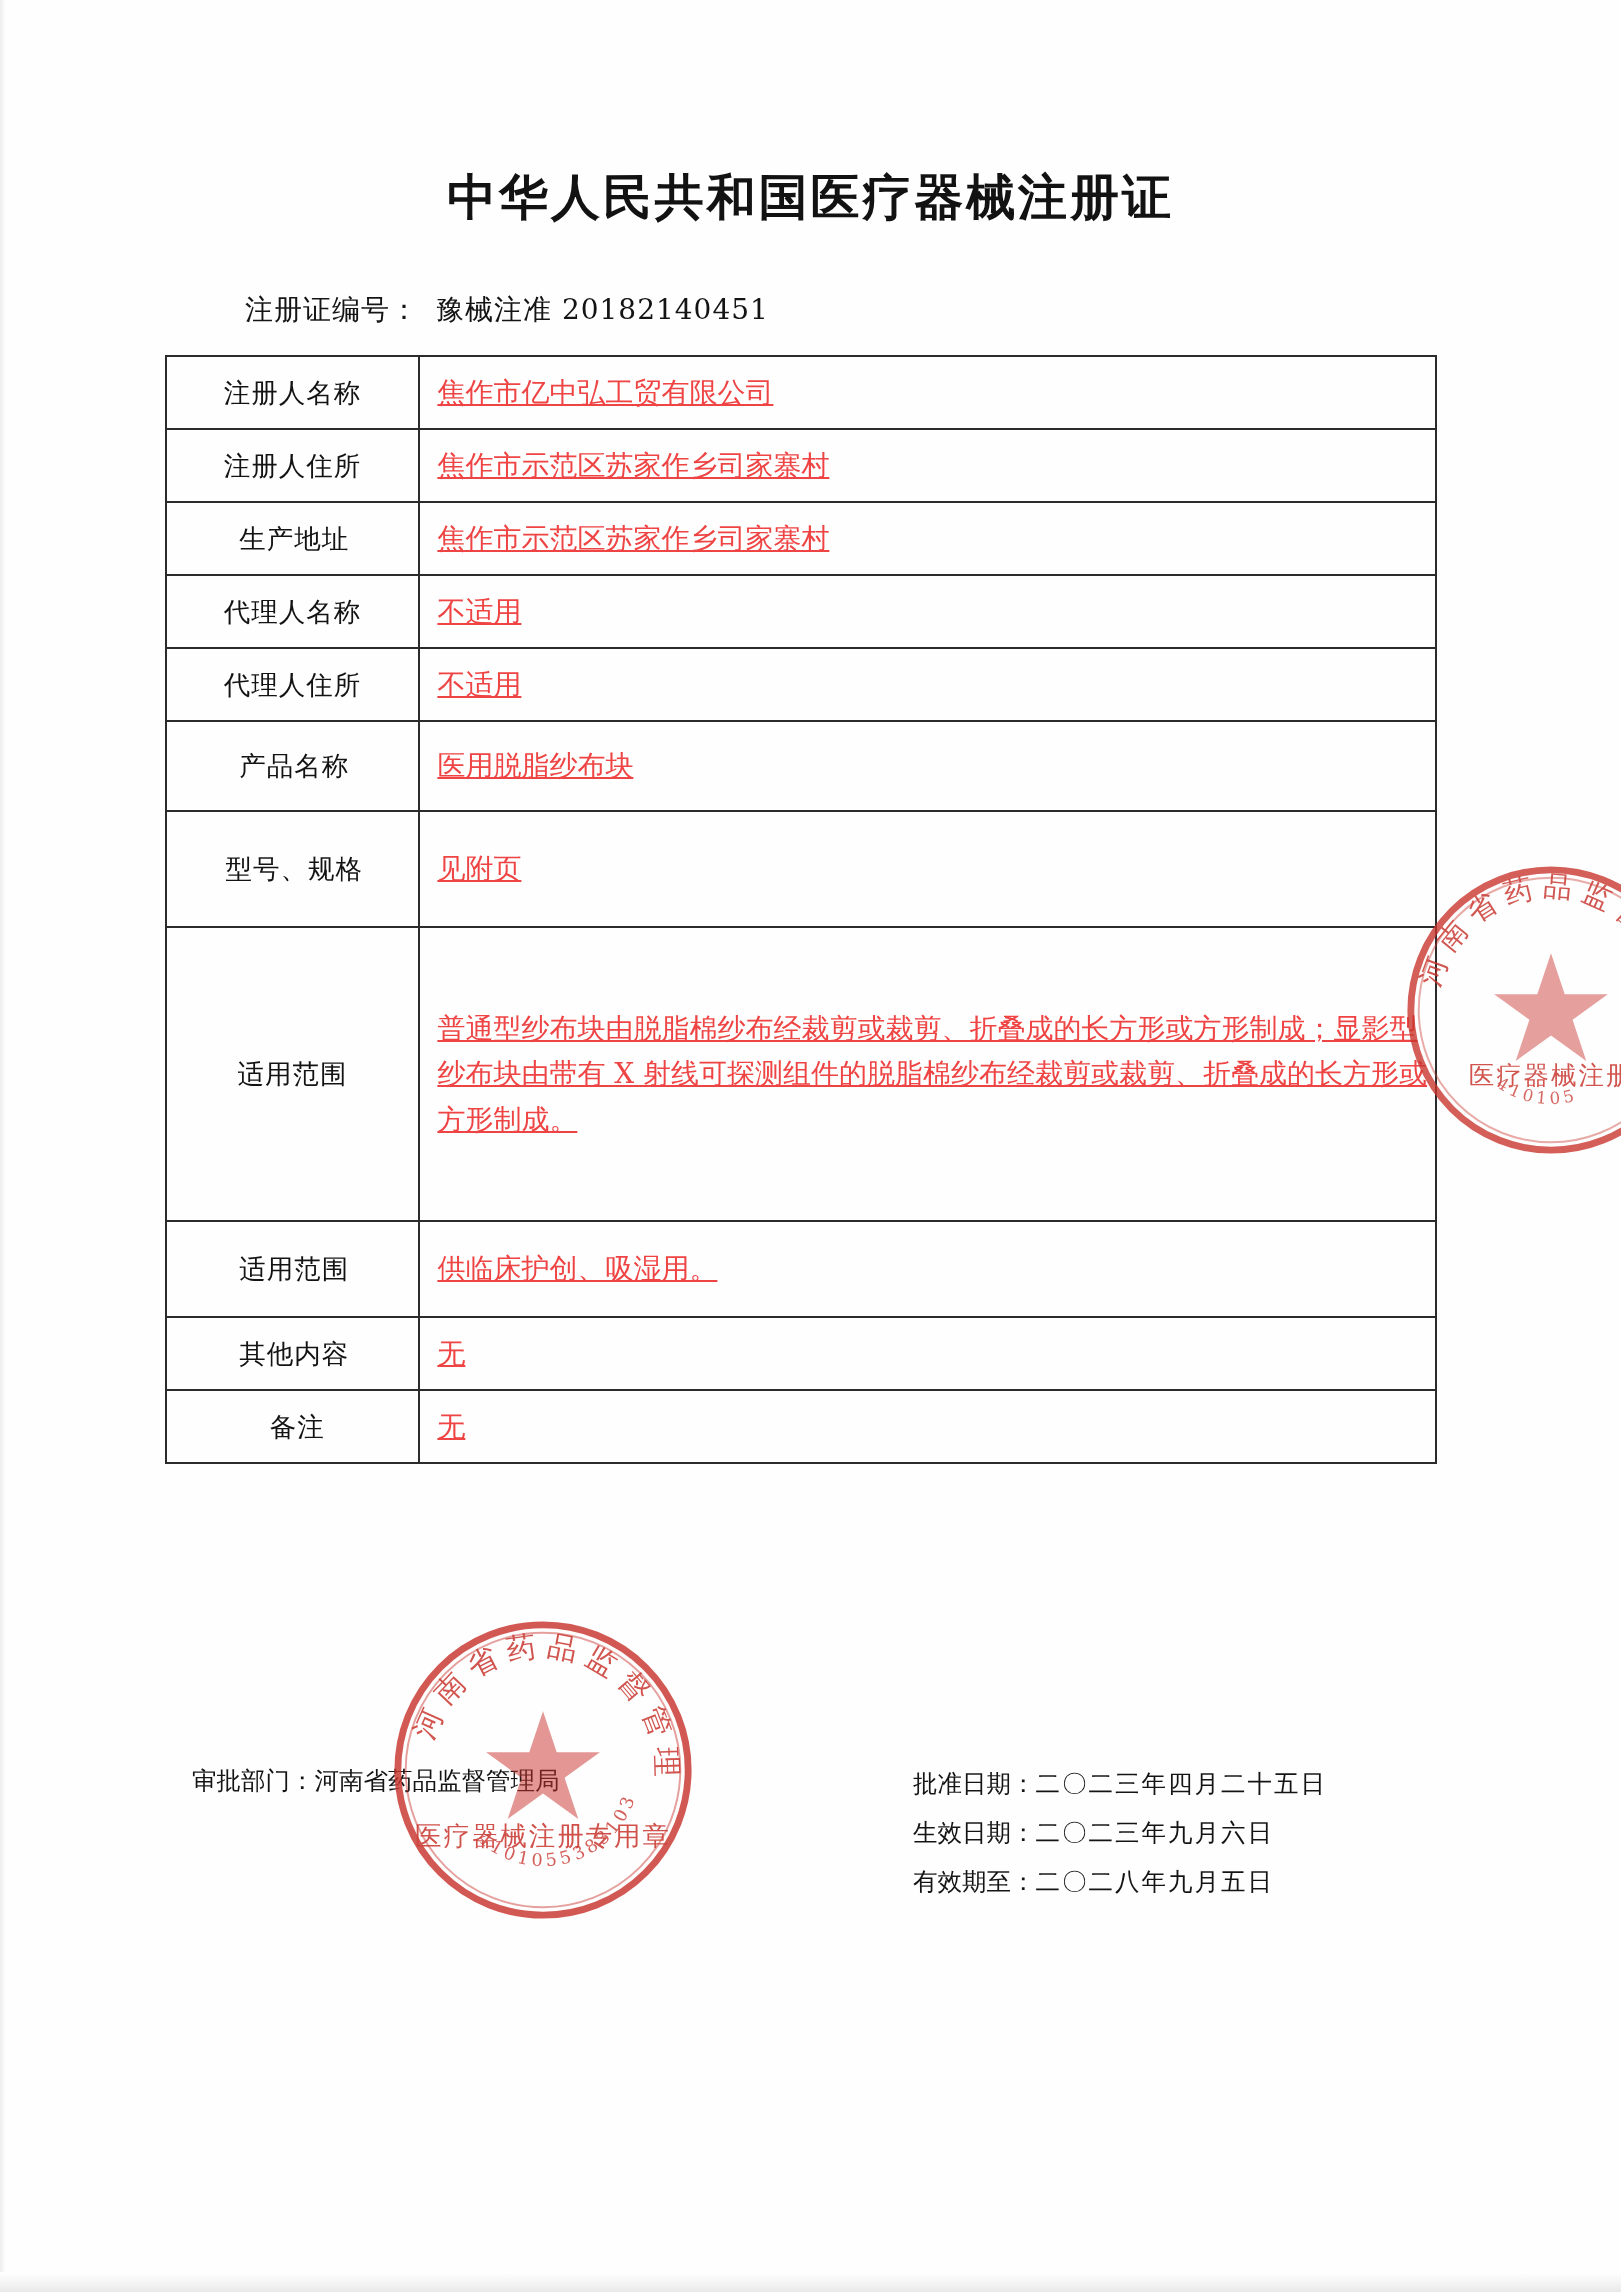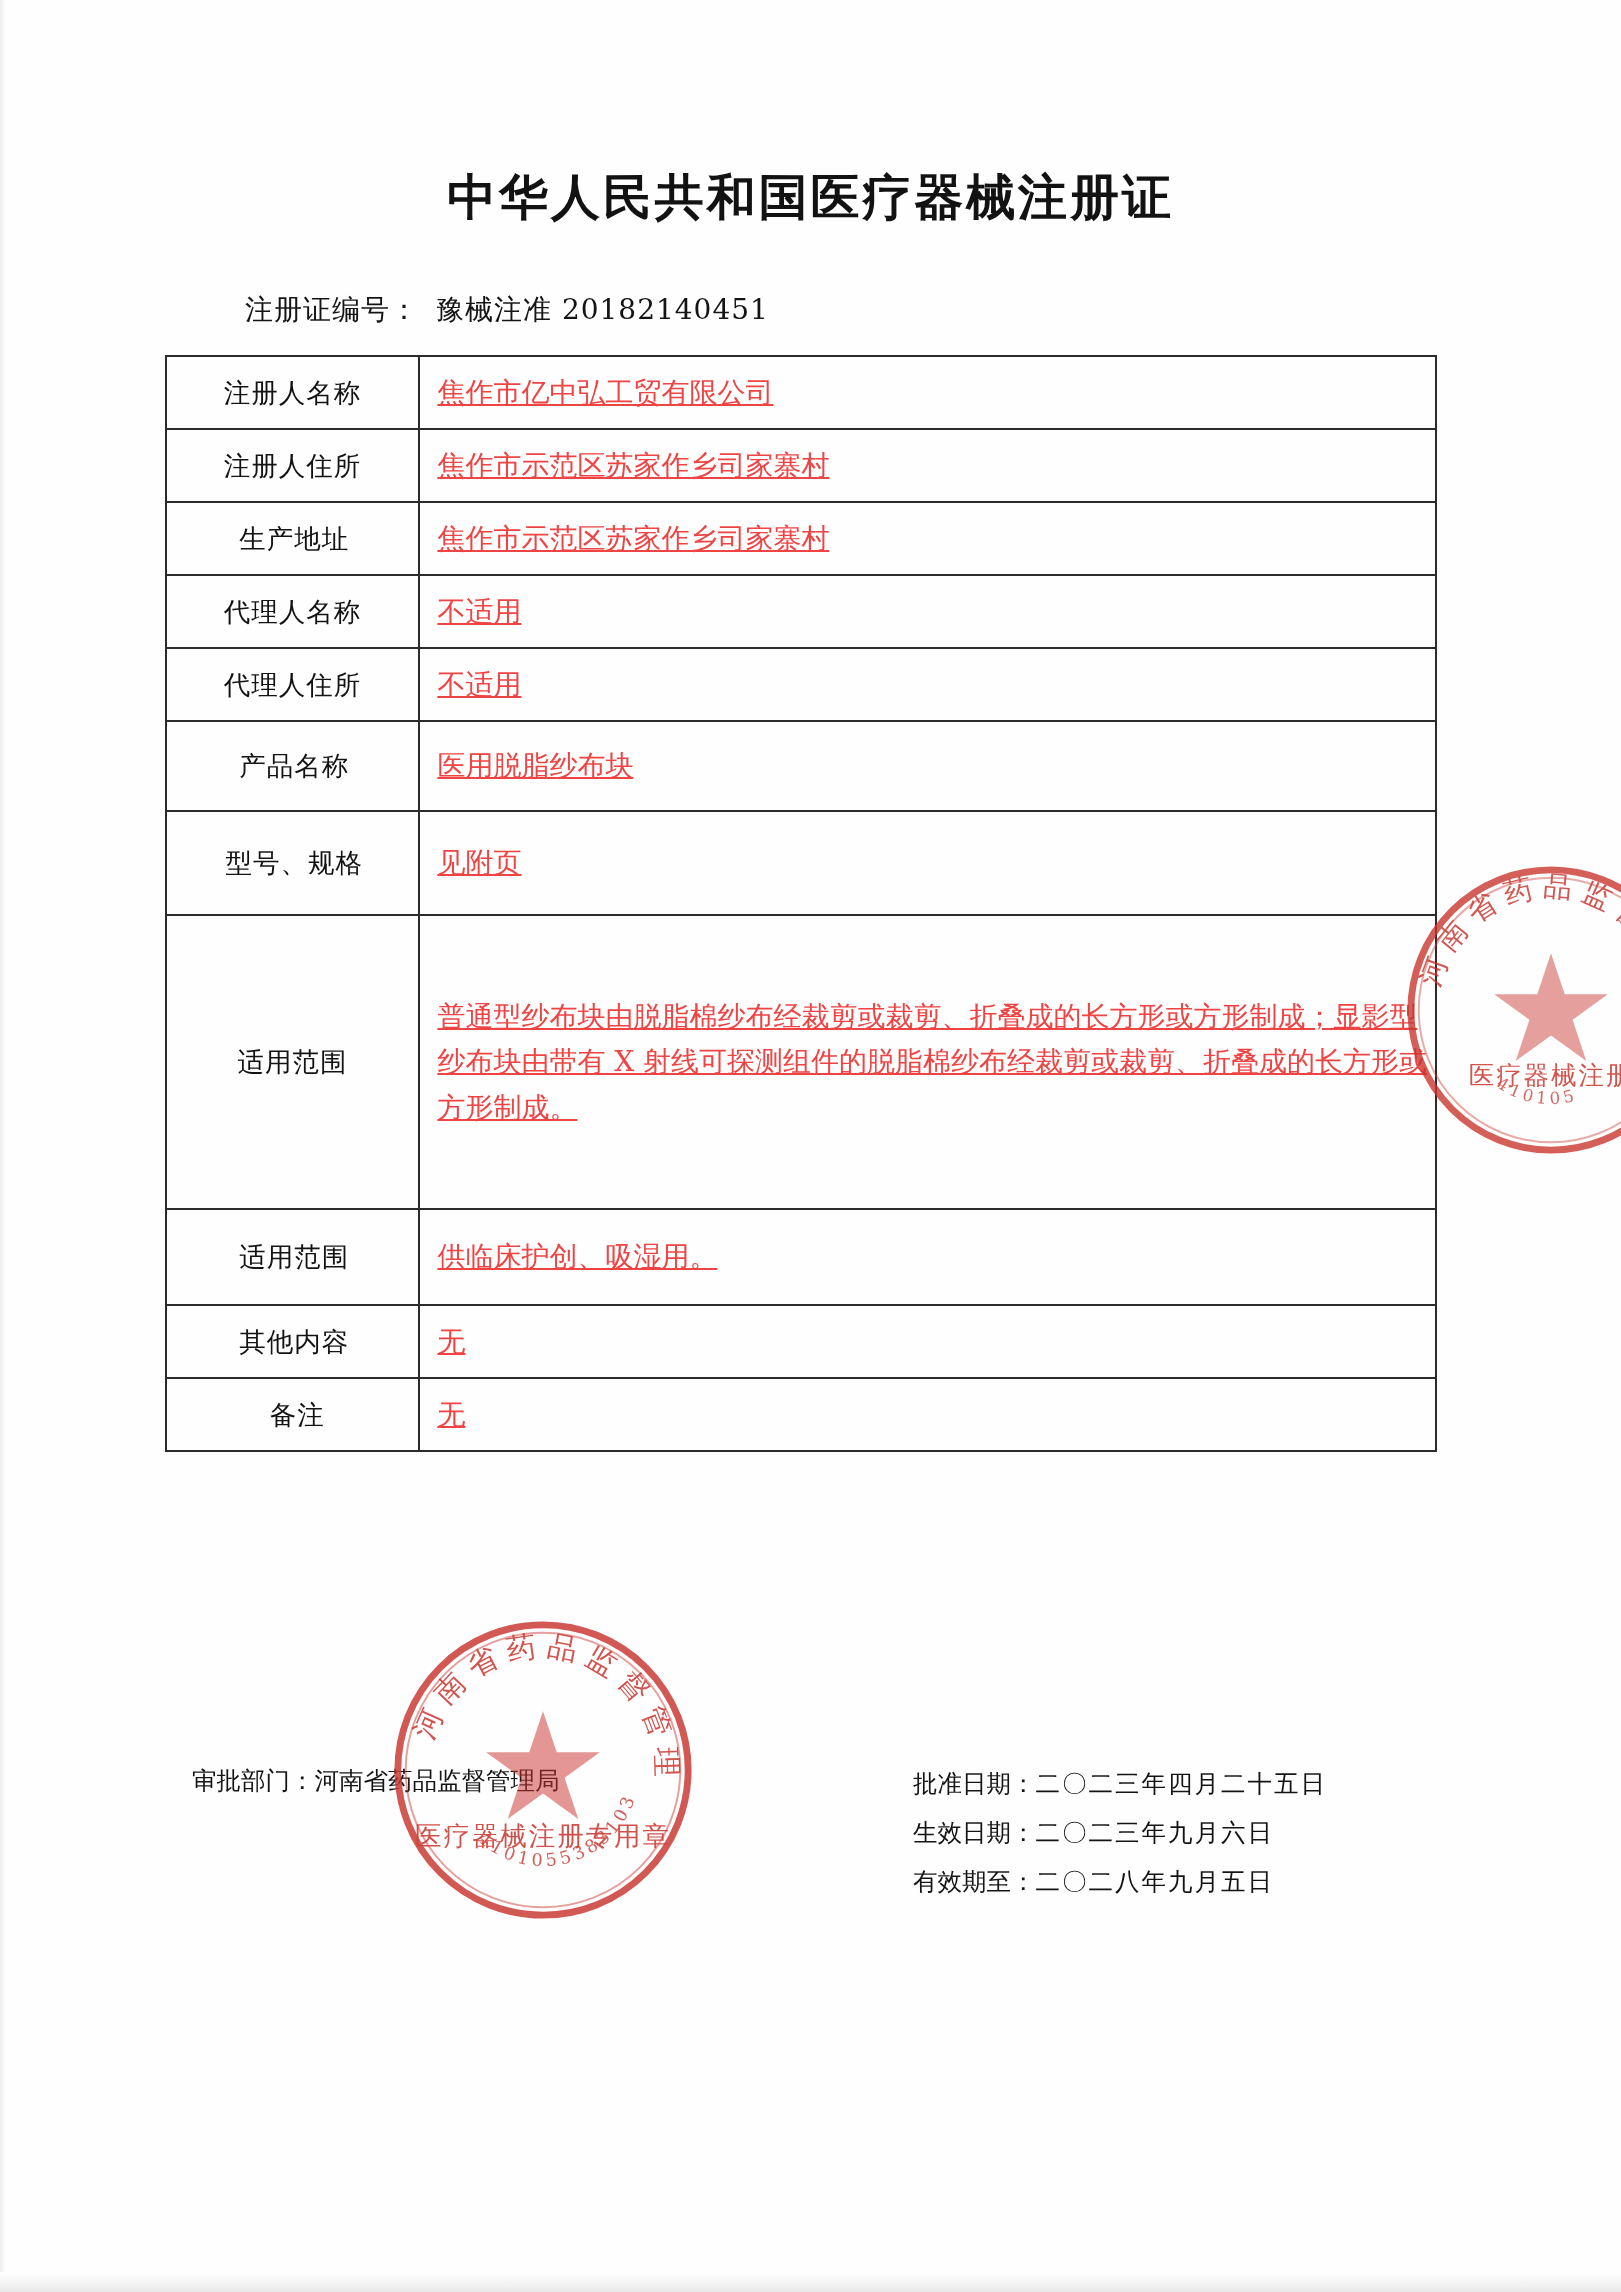--- a/index.html
+++ b/index.html
@@ -183,21 +183,21 @@
         <td class="value-cell">不适用</td>
       </tr>
       <tr class="r-h1">
         <td class="label-cell">代理人住所</td>
         <td class="value-cell">不适用</td>
       </tr>
       <tr class="r-h2">
         <td class="label-cell label-spaced-2">产品名称</td>
         <td class="value-cell">医用脱脂纱布块</td>
       </tr>
-      <tr class="r-h2" style="height:104px;">
+      <tr class="r-h2" style="height:116px;">
         <td class="label-cell label-spaced-2">型号、规格</td>
         <td class="value-cell">见附页</td>
       </tr>
       <tr class="r-struct">
         <td class="label-cell">适用范围</td>
         <td class="value-cell value-multiline">普通型纱布块由脱脂棉纱布经裁剪或裁剪、折叠成的长方形或方形制成；显影型纱布块由带有 X 射线可探测组件的脱脂棉纱布经裁剪或裁剪、折叠成的长方形或方形制成。</td>
       </tr>
       <tr class="r-scope">
         <td class="label-cell label-spaced-2">适用范围</td>
         <td class="value-cell">供临床护创、吸湿用。</td>

